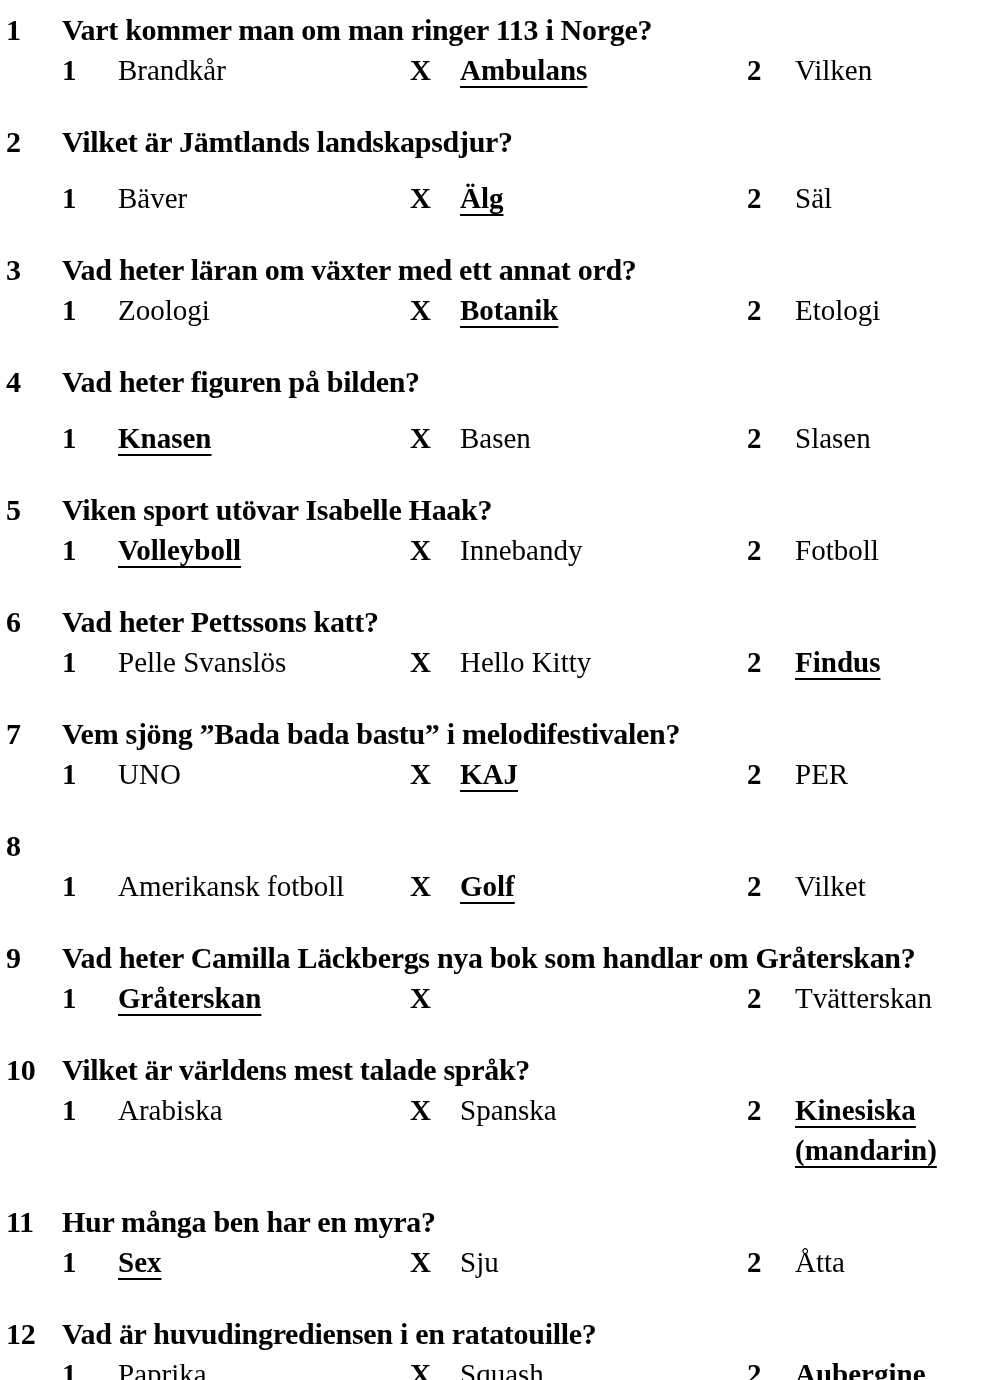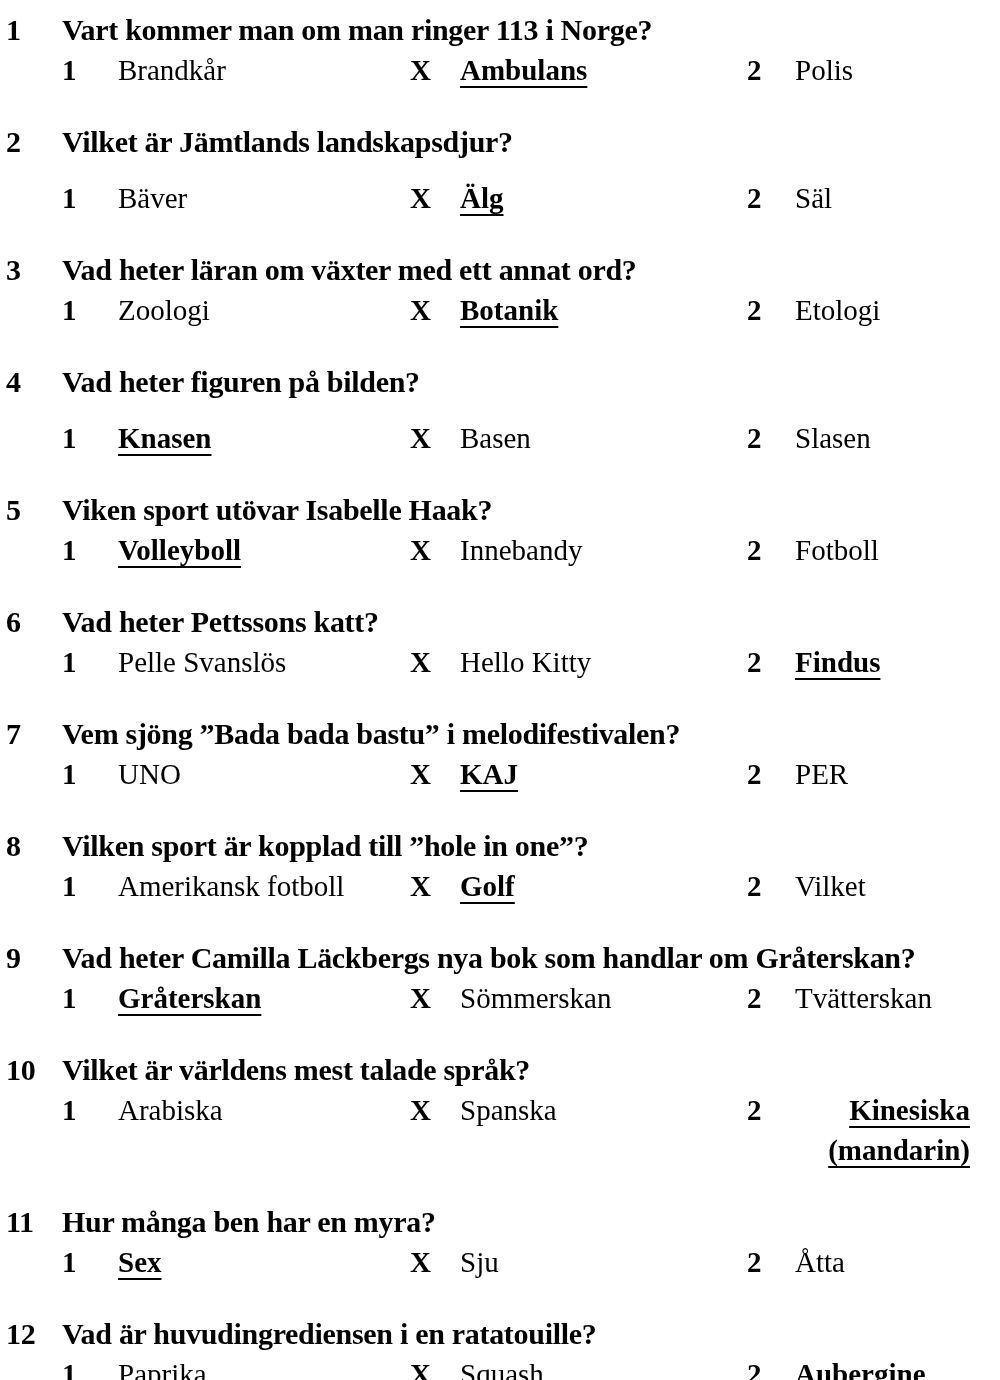--- a/index.html
+++ b/index.html
@@ -56,21 +56,20 @@
   .opt-marker {
     flex: none;
     font-weight: bold;
   }
   .opt-1 .opt-marker { width: 56px; }
   .opt-x .opt-marker { width: 50px; }
   .opt-2 .opt-marker { width: 48px; }
   .opt-label {
     flex: none;
     max-width: 285px;
-    text-align: right;
   }
   .opt-2 .opt-label {
     max-width: 175px;
   }
   .opt-label.underlined {
     text-decoration: underline;
     text-decoration-thickness: 2px;
     text-underline-offset: 6px;
     font-weight: bold;
   }
@@ -88,21 +87,21 @@
       <span class="opt opt-1">
         <span class="opt-marker">1</span>
         <span class="opt-label">Brandkår</span>
       </span>
       <span class="opt opt-x">
         <span class="opt-marker">X</span>
         <span class="opt-label underlined">Ambulans</span>
       </span>
       <span class="opt opt-2">
         <span class="opt-marker">2</span>
-        <span class="opt-label">Polis</span>
+        <span class="opt-label">Vilken</span>
       </span>
     </div>
   </div>
 
   <div class="question-block">
     <div class="q-row">
       <span class="q-num">2</span>
       <span class="q-text">Vilket är Jämtlands landskapsdjur?</span>
     </div>
     <div class="a-row extra-gap">
@@ -222,21 +221,20 @@
       <span class="opt opt-2">
         <span class="opt-marker">2</span>
         <span class="opt-label">PER</span>
       </span>
     </div>
   </div>
 
   <div class="question-block">
     <div class="q-row">
       <span class="q-num">8</span>
-      <span class="q-text">Vilken sport är kopplad till ”hole in one”?</span>
     </div>
     <div class="a-row">
       <span class="opt opt-1">
         <span class="opt-marker">1</span>
         <span class="opt-label">Amerikansk fotboll</span>
       </span>
       <span class="opt opt-x">
         <span class="opt-marker">X</span>
         <span class="opt-label underlined">Golf</span>
       </span>
@@ -252,21 +250,20 @@
       <span class="q-num">9</span>
       <span class="q-text">Vad heter Camilla Läckbergs nya bok som handlar om Gråterskan?</span>
     </div>
     <div class="a-row">
       <span class="opt opt-1">
         <span class="opt-marker">1</span>
         <span class="opt-label underlined">Gråterskan</span>
       </span>
       <span class="opt opt-x">
         <span class="opt-marker">X</span>
-        <span class="opt-label">Sömmerskan</span>
       </span>
       <span class="opt opt-2">
         <span class="opt-marker">2</span>
         <span class="opt-label">Tvätterskan</span>
       </span>
     </div>
   </div>
 
   <div class="question-block">
     <div class="q-row">

